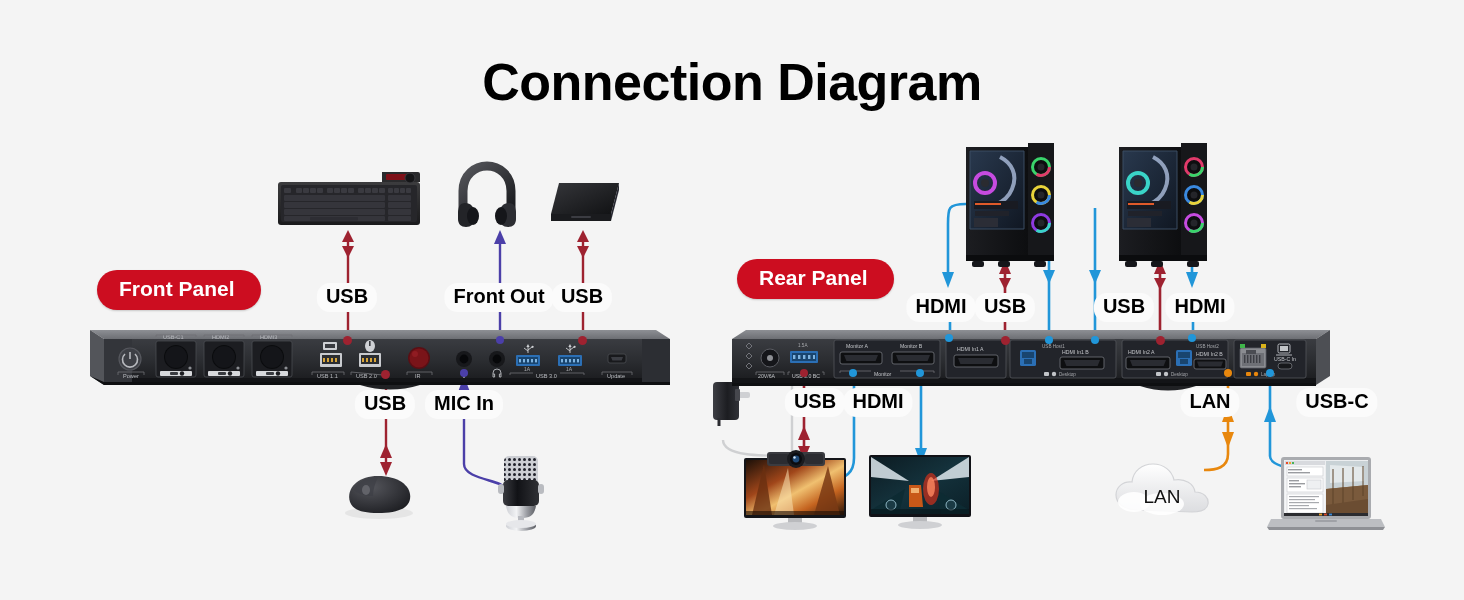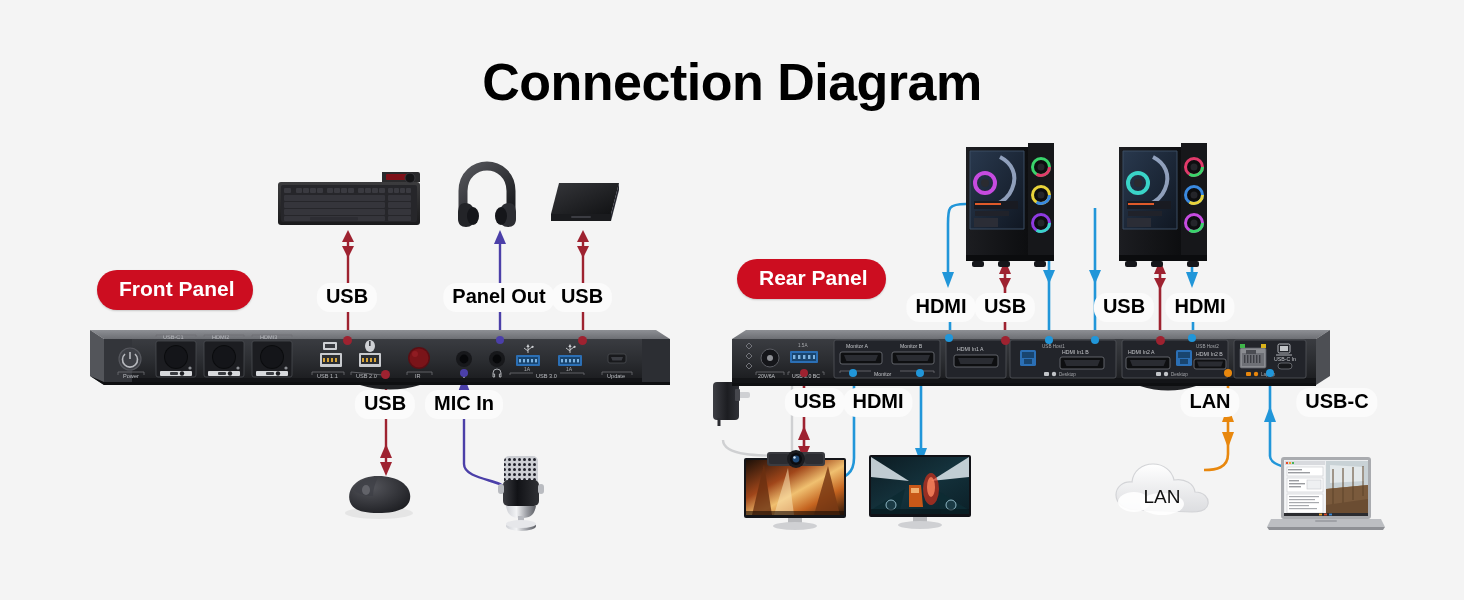--- a/index.html
+++ b/index.html
@@ -21,21 +21,21 @@
     letter-spacing:-0.5px;
   }
 
   
   .pill{
     position:absolute;
     background:#cc0d20;
     color:#fff;
     font-size:21px;font-weight:bold;
     border-radius:24px;
-    padding:7px 18px 9px 22px;
+    padding:7px 26px 9px 22px;
     white-space:nowrap;
     box-shadow:0 1px 2px rgba(0,0,0,.18);
   }
 
   
   .clabel{
     position:absolute;
     background:#fbfbfb;
     color:#000;
     font-size:20px;font-weight:bold;
@@ -444,21 +444,21 @@
     <path d="M18 30 L12 18 L24 18 Z" fill="#9e2230"></path>
   </svg>
   <div class="dot" style="left:343px;top:336px;width:9px;height:9px;background:#9e2230;"></div>
   <div class="clabel" style="left:347px;top:283px;">USB</div>
 
   <svg class="wire" style="left:482px;top:228px;" width="36" height="112" viewBox="0 0 36 112">
     <path d="M18 112 L18 10" stroke="#4b3fa8" stroke-width="2.4" fill="none"></path>
     <path d="M18 2 L12 16 L24 16 Z" fill="#4b3fa8"></path>
   </svg>
   <div class="dot" style="left:496px;top:336px;width:8px;height:8px;background:#4b3fa8;"></div>
-  <div class="clabel" style="left:499px;top:283px;">Panel Out</div>
+  <div class="clabel" style="left:499px;top:283px;">Front Out</div>
 
   <svg class="wire" style="left:565px;top:228px;" width="36" height="112" viewBox="0 0 36 112">
     <path d="M18 112 L18 8" stroke="#9e2230" stroke-width="2.4" fill="none"></path>
     <path d="M18 2 L12 14 L24 14 Z" fill="#9e2230"></path>
     <path d="M18 30 L12 18 L24 18 Z" fill="#9e2230"></path>
   </svg>
   <div class="dot" style="left:578px;top:336px;width:9px;height:9px;background:#9e2230;"></div>
   <div class="clabel" style="left:582px;top:283px;">USB</div>
 
   <svg class="wire" style="left:368px;top:374px;" width="36" height="104" viewBox="0 0 36 104">

